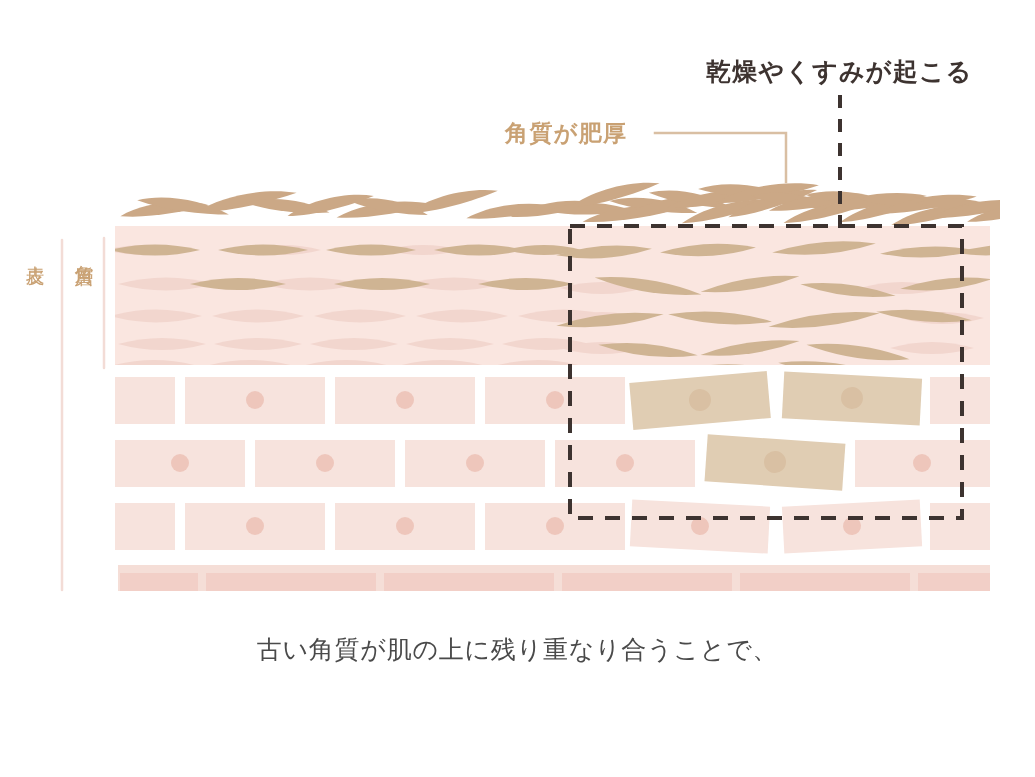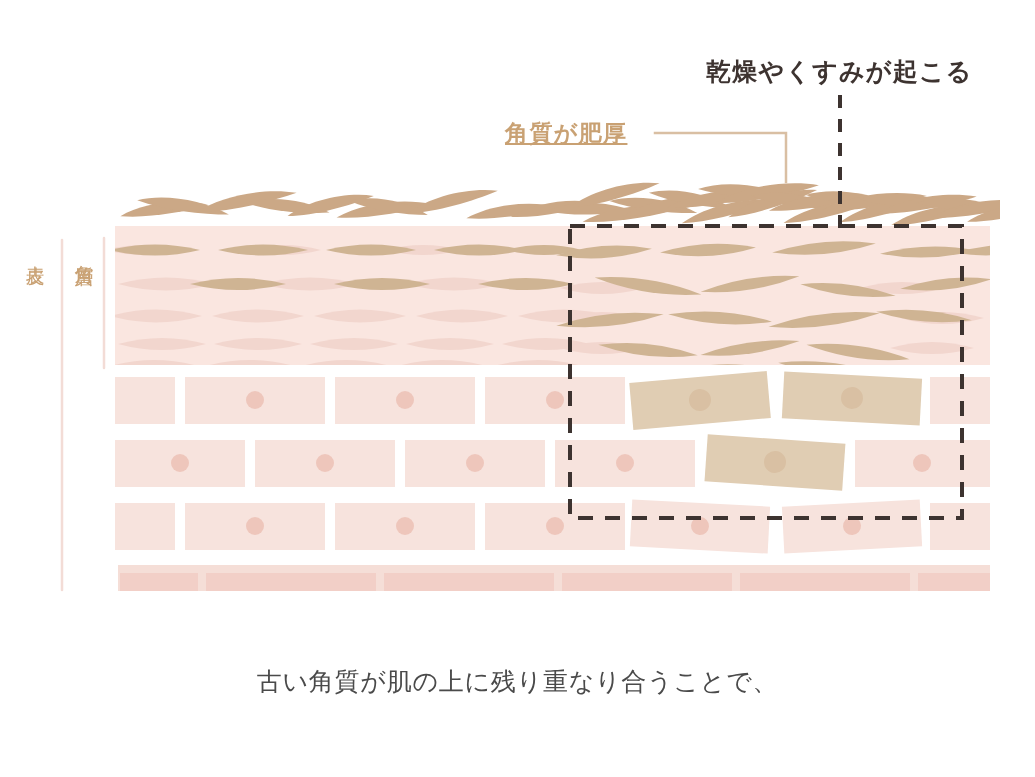--- a/index.html
+++ b/index.html
@@ -42,21 +42,21 @@
   }
   #caption{
     position:absolute;
     left:0;top:628px;width:1035px;
     text-align:center;
     color:#4a4a4a;
     font-size:25px;
     line-height:1.72;
     letter-spacing:.03em;
   }
-  #caption div{display:block;margin-top:32px;}
+  #caption div{display:block;}
 </style>
 </head>
 <body>
 
 <div id="stage">
 
   <div id="figure">
     <svg width="1035" height="620" viewBox="0 0 1035 620" xmlns="http://www.w3.org/2000/svg">
       <defs>
         <clipPath id="clipCorneum">
@@ -318,21 +318,21 @@
       </g>
 
       <g>
         <rect x="570" y="226" width="392" height="292" fill="none" stroke="#3d3330" stroke-width="4" stroke-dasharray="15 12"></rect>
       </g>
     </svg>
   </div>
 
   <div class="label-dry" style="left:706px;top:55px;">乾燥やくすみが起こる</div>
 
-  <div class="label-thick" style="left:505px;top:118px;text-decoration:underline;">角質が肥厚</div>
+  <div class="label-thick" style="left:505px;top:118px;">角質が肥厚</div>
 
   <div class="vlabel" style="left:23px;top:250px;">表皮</div>
 
   <div class="vlabel" style="left:72px;top:250px;">角質層</div>
 
   <div id="caption">
     <div>古い角質が肌の上に残り重なり合うことで、</div>
   </div>
 
 </div>

